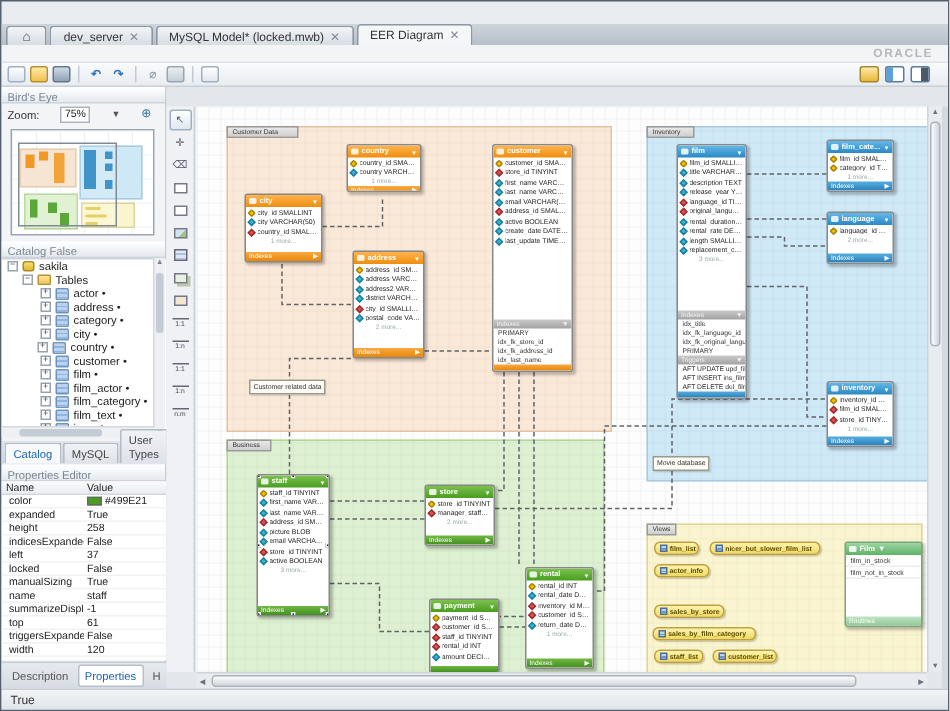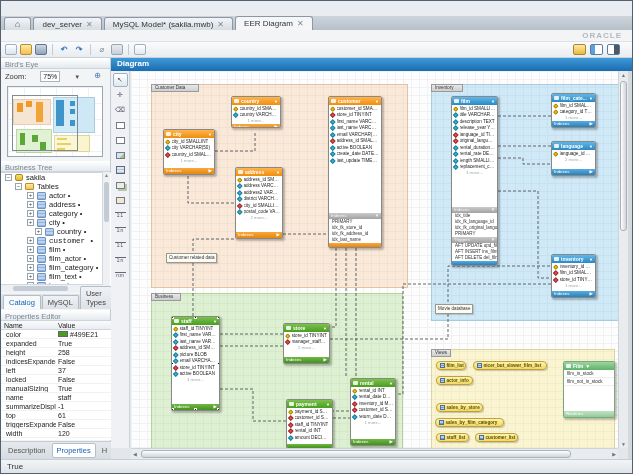--- a/index.html
+++ b/index.html
@@ -168,21 +168,21 @@
   <div class="tabbar">
     <div class="tab home">
         <span class="homeglyph">⌂</span>
       </div>
     <div id="tabs-holder" style="display:flex;align-items:flex-end;">
         <div class="tab">
           <span>dev_server</span>
           <span class="x">✕</span>
         </div>
         <div class="tab">
-          <span>MySQL Model* (sakila.mwb)</span>
+          <span>MySQL Model* (locked.mwb)</span>
           <span class="x">✕</span>
         </div>
         <div class="tab active">
           <span>EER Diagram</span>
           <span class="x">✕</span>
         </div>
       </div>
   </div>
 
   <div class="menubar">
@@ -231,21 +231,21 @@
       <div class="mm-r" style="left:62px;top:22px;width:5px;height:5px;background:#2a88c4;"></div>
       <div class="mm-r" style="left:62px;top:33px;width:5px;height:6px;background:#2a88c4;"></div>
       <div class="mm-r" style="left:12px;top:46px;width:5px;height:12px;background:#499E21;"></div>
       <div class="mm-r" style="left:24px;top:48px;width:6px;height:7px;background:#499E21;"></div>
       <div class="mm-r" style="left:32px;top:55px;width:6px;height:9px;background:#499E21;"></div>
       <div class="mm-r" style="left:49px;top:51px;width:10px;height:2px;background:#e3cd55;"></div>
       <div class="mm-r" style="left:49px;top:56px;width:14px;height:2px;background:#e3cd55;"></div>
       <div class="mm-r" style="left:49px;top:61px;width:8px;height:2px;background:#e3cd55;"></div>
       <div class="mm-view"></div>
     </div>
-    <div class="sec-header" style="position:absolute;top:103px;width:100%;">Business Tree</div>
+    <div class="sec-header" style="position:absolute;top:103px;width:100%;">Catalog False</div>
     <div class="tree" id="tree-holder">
         <div class="trow2" style="padding-left: 4px;">
           <span class="expander">−</span>
           <span class="ico-schema"></span>
           <span>sakila</span>
         </div>
         <div class="trow2" style="padding-left: 14px;">
           <span class="expander">−</span>
           <span class="ico-folder"></span>
           <span>Tables</span>
@@ -263,26 +263,26 @@
         <div class="trow2" style="padding-left: 26px;">
           <span class="expander">+</span>
           <span class="ico-table"></span>
           <span>category •</span>
         </div>
         <div class="trow2" style="padding-left: 26px;">
           <span class="expander">+</span>
           <span class="ico-table"></span>
           <span>city •</span>
         </div>
-        <div class="trow2" style="padding-left: 34px;">
+        <div class="trow2" style="padding-left: 24px;">
           <span class="expander">+</span>
           <span class="ico-table"></span>
           <span>country •</span>
         </div>
-        <div class="trow2" style="padding-left: 26px; font-family: Liberation Mono, monospace;">
+        <div class="trow2" style="padding-left: 26px;">
           <span class="expander">+</span>
           <span class="ico-table"></span>
           <span>customer •</span>
         </div>
         <div class="trow2" style="padding-left: 26px;">
           <span class="expander">+</span>
           <span class="ico-table"></span>
           <span>film •</span>
         </div>
         <div class="trow2" style="padding-left: 26px;">
@@ -402,21 +402,20 @@
     <div class="btabs" id="btabs-holder">
         <div class="btab">Description</div>
         <div class="btab active">Properties</div>
         <div class="btab">H</div>
         <div class="harrow">↑</div>
         <div class="harrow">↓</div>
       </div>
   </div>
 
   <div class="dregion">
-    <div class="dheader">Diagram</div>
     <div class="dtools" id="tools-holder">
         <div class="tool selected">↖</div>
         <div class="tool">✛</div>
         <div class="tool">⌫</div>
         <div class="tool">
           <div class="glyph-box"></div>
         </div>
         <div class="tool">
           <div class="glyph-box"></div>
         </div>

